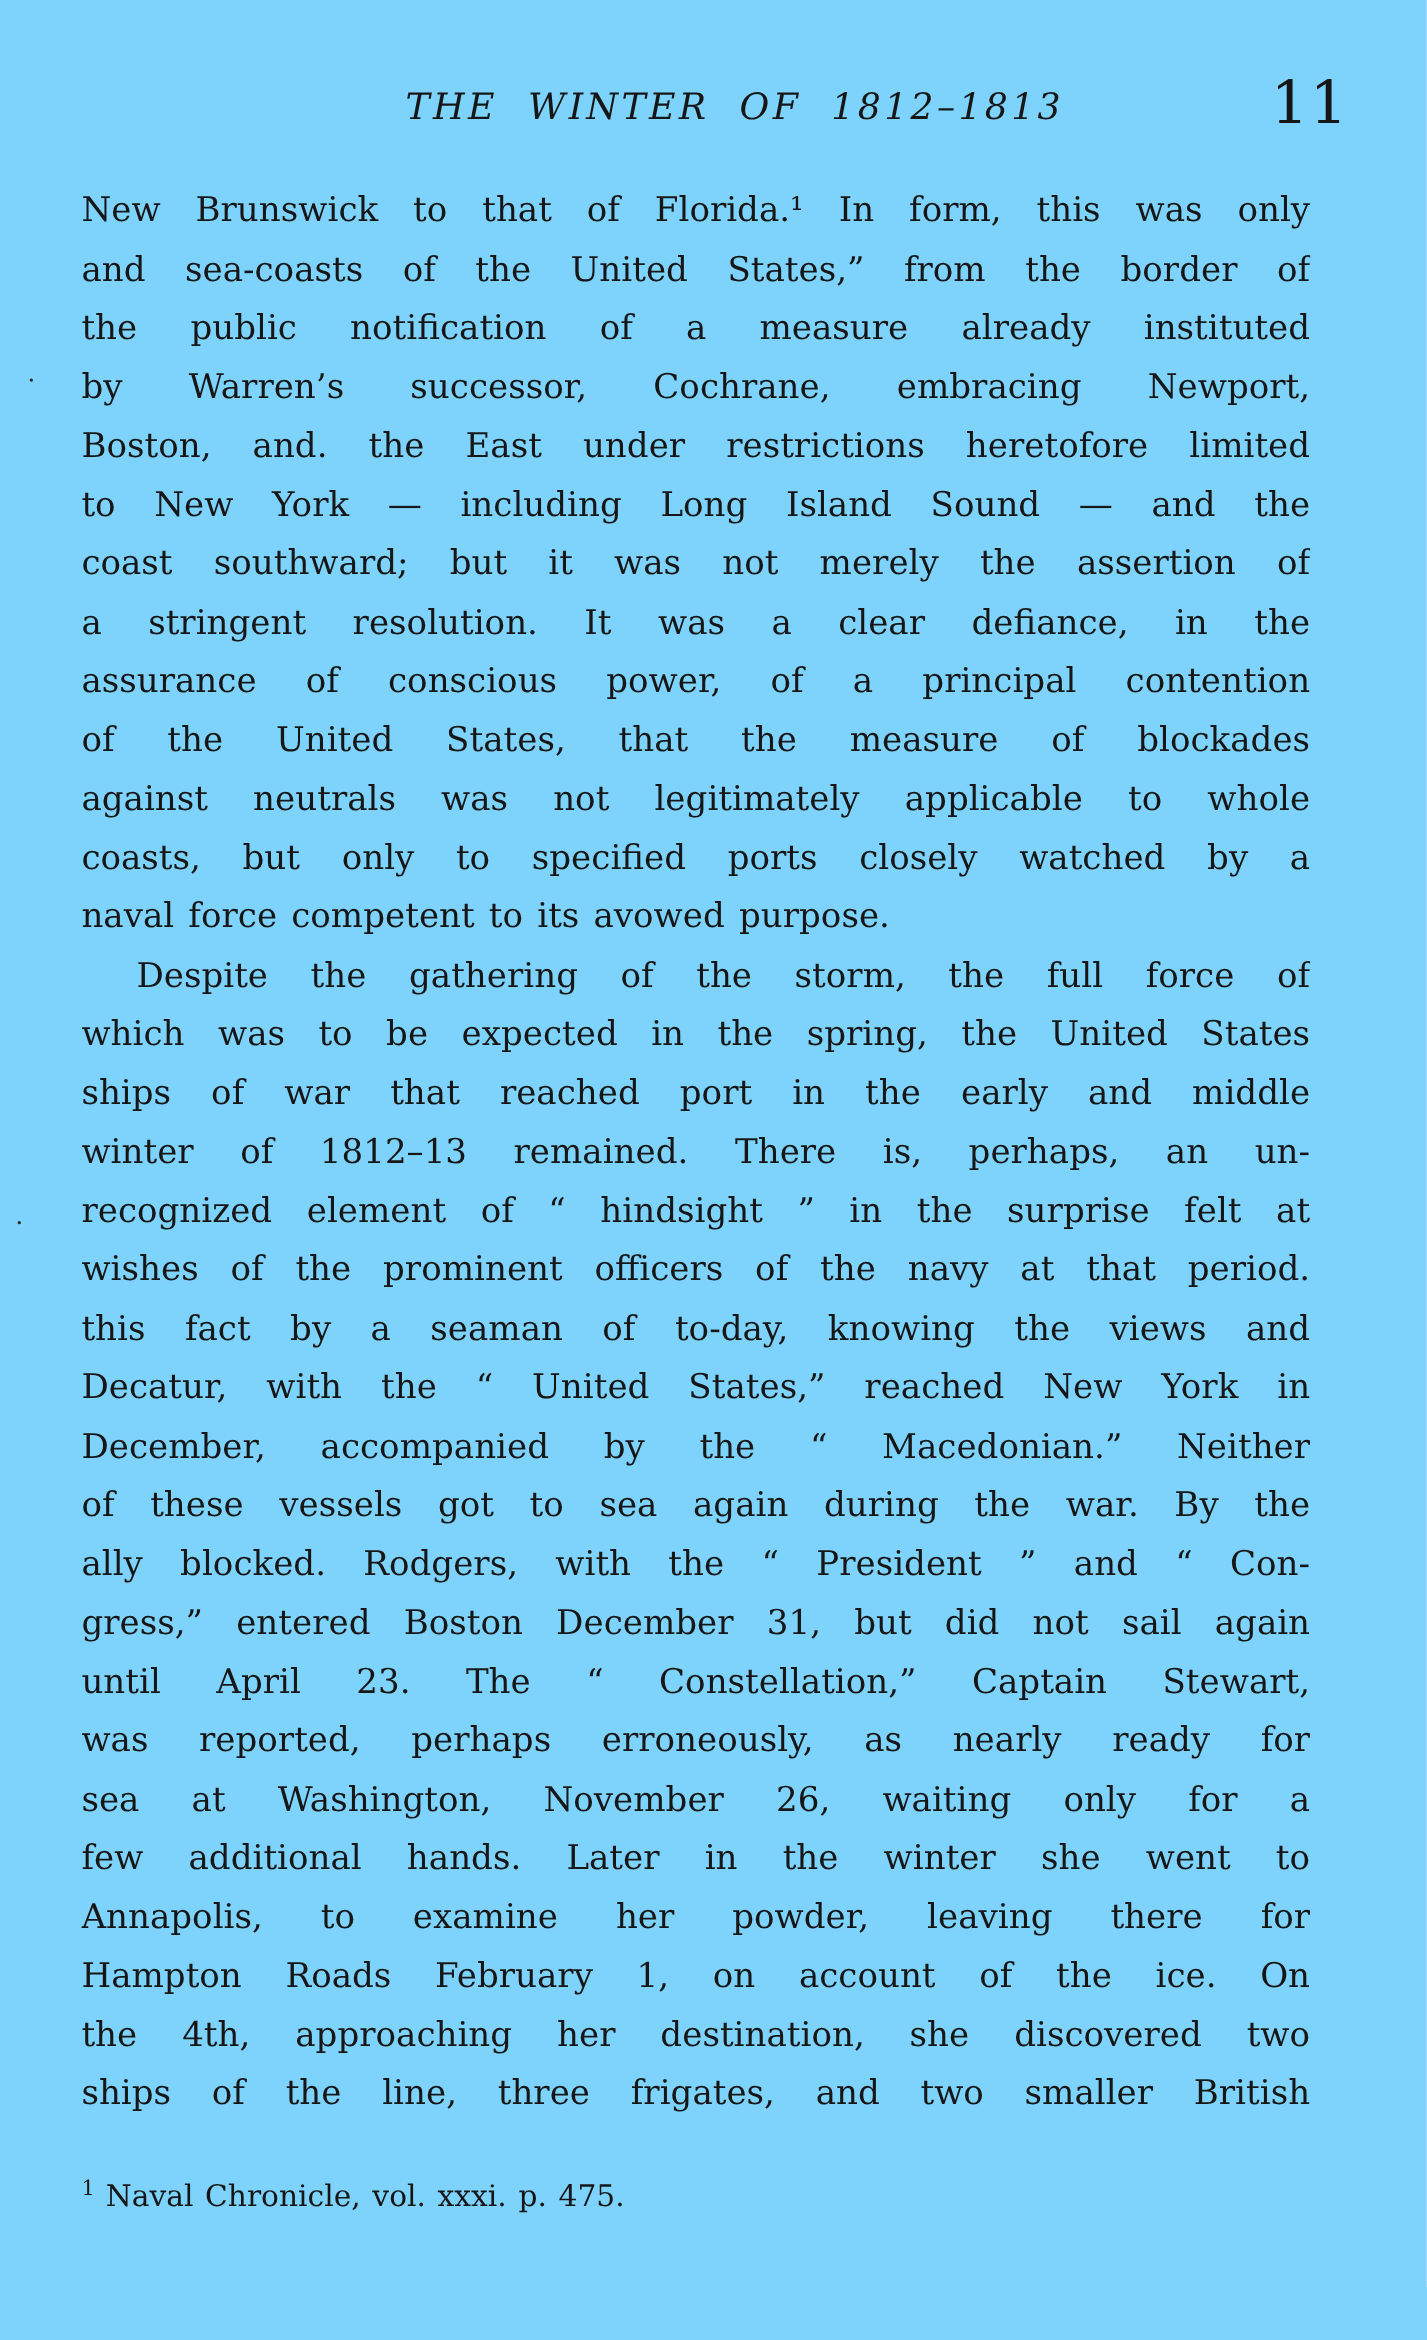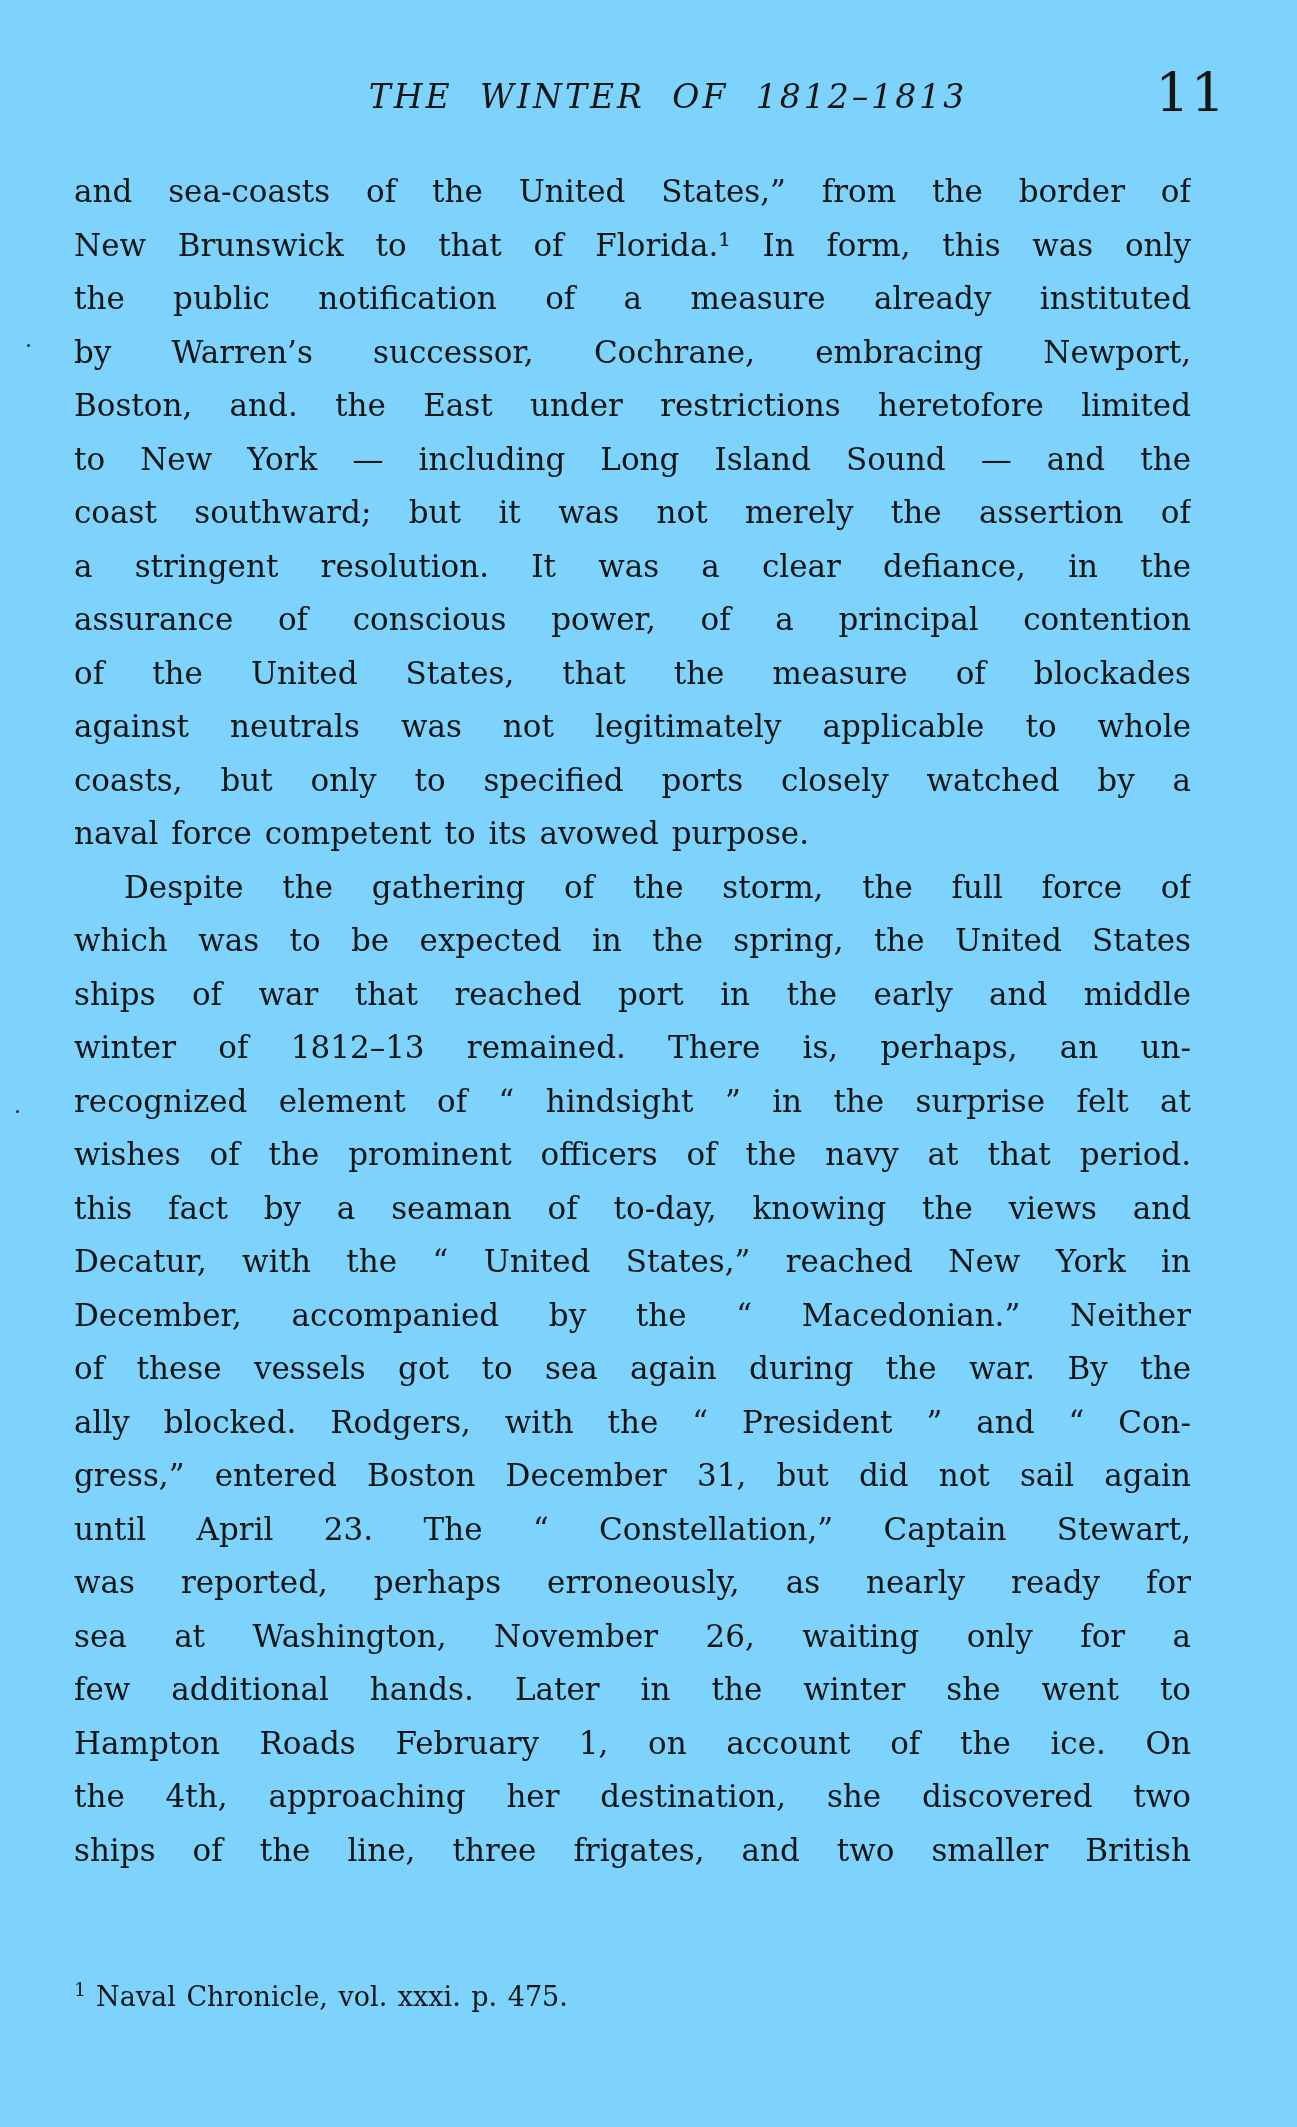--- a/index.html
+++ b/index.html
@@ -91,22 +91,22 @@
 
 <div class="page">
 
   <div class="running-head">
     <div class="running-title">THE WINTER OF 1812–1813</div>
     <div class="page-number">11</div>
   </div>
 
   <div class="text-block">
       <div class="paragraph">
+        <div class="line">New Brunswick to that of Florida.¹ In form, this was only</div>
         <div class="line">and sea-coasts of the United States,” from the border of</div>
-        <div class="line">New Brunswick to that of Florida.¹ In form, this was only</div>
         <div class="line">the public notification of a measure already instituted</div>
         <div class="line">by Warren’s successor, Cochrane, embracing Newport,</div>
         <div class="line">Boston, and. the East under restrictions heretofore limited</div>
         <div class="line">to New York — including Long Island Sound — and the</div>
         <div class="line">coast southward; but it was not merely the assertion of</div>
         <div class="line">a stringent resolution. It was a clear defiance, in the</div>
         <div class="line">assurance of conscious power, of a principal contention</div>
         <div class="line">of the United States, that the measure of blockades</div>
         <div class="line">against neutrals was not legitimately applicable to whole</div>
         <div class="line">coasts, but only to specified ports closely watched by a</div>
@@ -122,20 +122,21 @@
         <div class="line">this fact by a seaman of to-day, knowing the views and</div>
         <div class="line">Decatur, with the “ United States,” reached New York in</div>
         <div class="line">December, accompanied by the “ Macedonian.” Neither</div>
         <div class="line">of these vessels got to sea again during the war. By the</div>
         <div class="line">ally blocked. Rodgers, with the “ President ” and “ Con-</div>
         <div class="line">gress,” entered Boston December 31, but did not sail again</div>
         <div class="line">until April 23. The “ Constellation,” Captain Stewart,</div>
         <div class="line">was reported, perhaps erroneously, as nearly ready for</div>
         <div class="line">sea at Washington, November 26, waiting only for a</div>
         <div class="line">few additional hands. Later in the winter she went to</div>
+        <div class="line">Annapolis, to examine her powder, leaving there for</div>
         <div class="line">Hampton Roads February 1, on account of the ice. On</div>
         <div class="line">the 4th, approaching her destination, she discovered two</div>
         <div class="line">ships of the line, three frigates, and two smaller British</div>
       </div>
     </div>
 
   <div class="footnote"><sup class="fn-marker">1</sup><span class="fn-text">Naval Chronicle, vol. xxxi. p. 475.</span></div>
 
   <div class="speck s1"></div>
   <div class="speck s2"></div>

